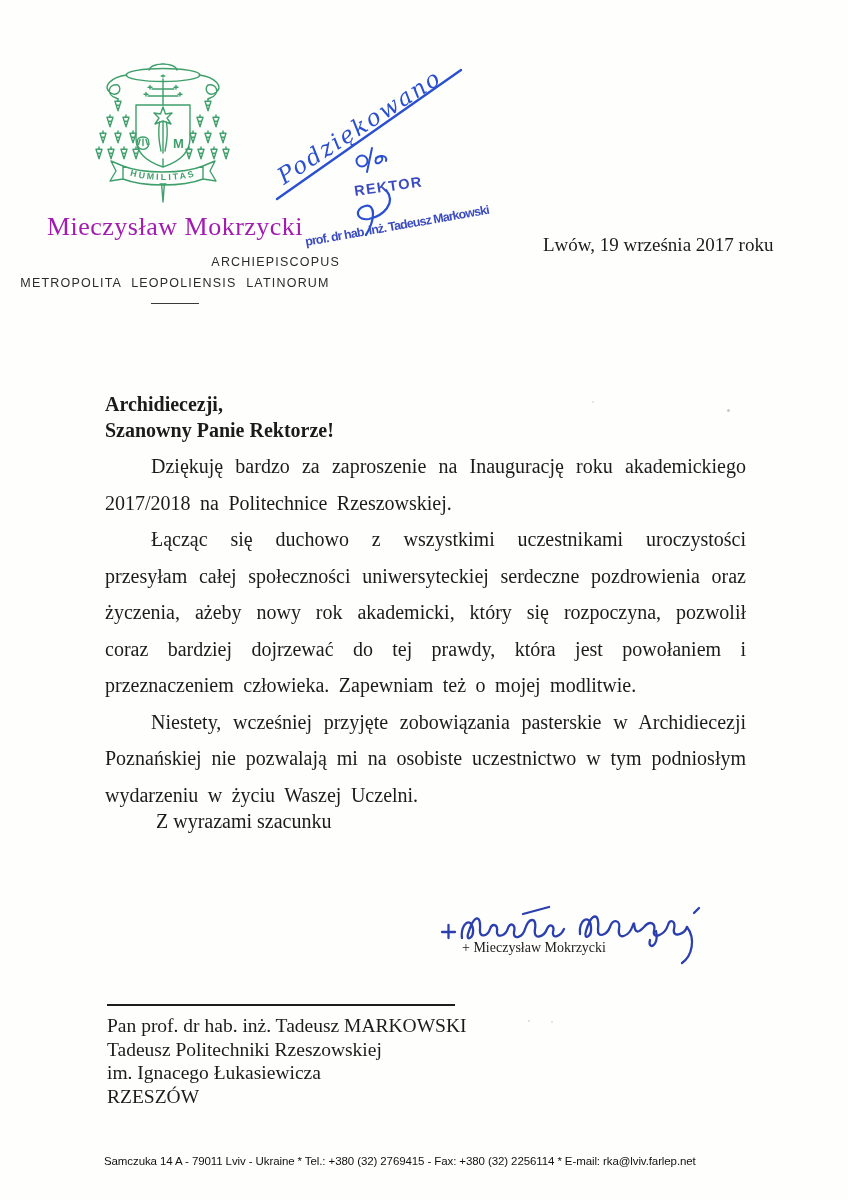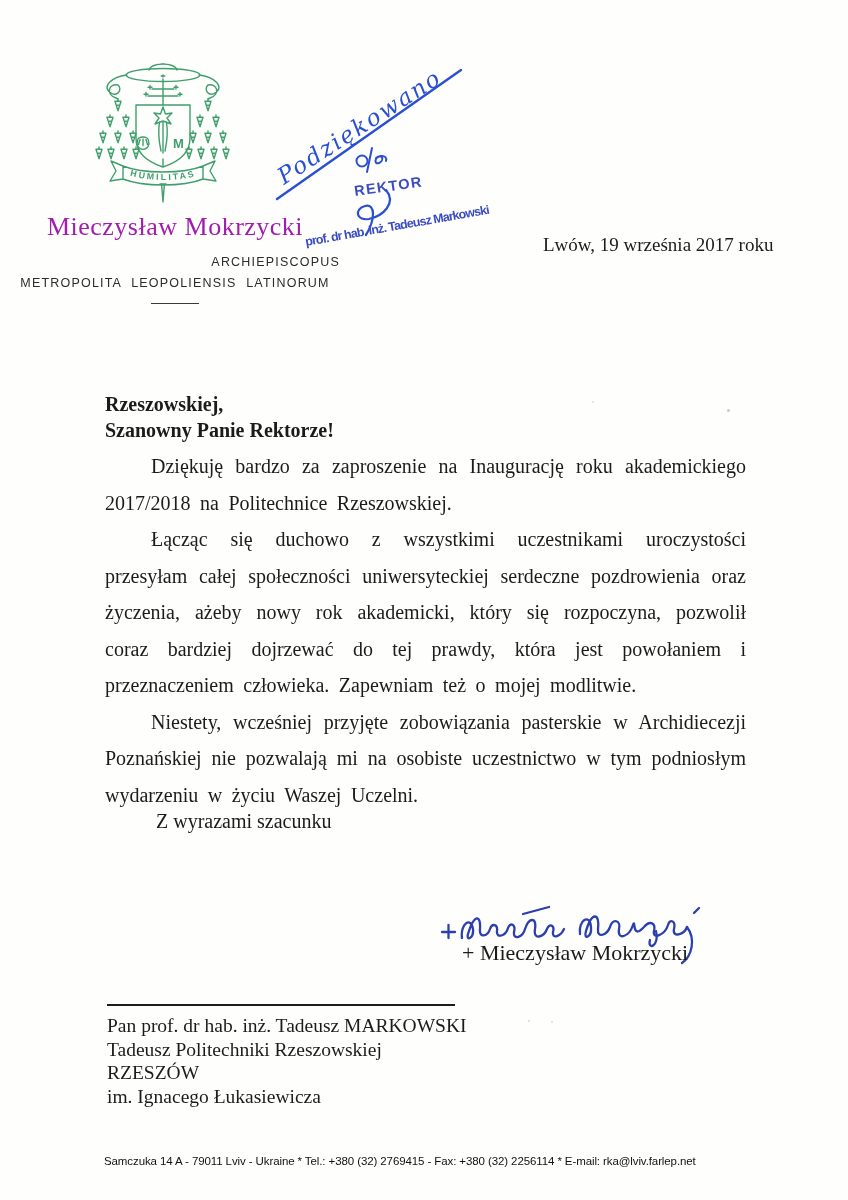--- a/index.html
+++ b/index.html
@@ -39,21 +39,21 @@
   .salutation{font-weight:bold; font-size:20px; line-height:26px;}
   .body-block p{
     margin:0; font-size:20px; line-height:36.5px; text-align:justify;
     text-indent:46px; word-spacing:4.5px;
   }
   .body-block p.first{margin-top:5px;}
   .closing{position:absolute; left:156px; top:810px; font-size:20px;}
   
   .signature-svg{position:absolute; left:428px; top:884px; width:300px; height:86px;}
   .sig{stroke:#2b3fae; stroke-width:2.3; fill:none; stroke-linecap:round; stroke-linejoin:round;}
-  .printed-name{position:absolute; left:462px; top:940px; font-size:22px;}
+  .printed-name{position:absolute; left:462px; top:940px; font-size:14px;}
   
   .recipient{position:absolute; left:107px; top:1004px; width:380px;}
   .recipient-rule{width:348px; border-top:2px solid #1d1d1d; margin-bottom:8px;}
   .recipient div{font-size:19.5px; line-height:23.5px;}
   
   .footer{
     position:absolute; left:104px; top:1155px; width:660px; white-space:nowrap;
     font-family:"Liberation Sans",sans-serif; font-size:11.5px; letter-spacing:-0.1px; color:#111;
   }
   
@@ -161,21 +161,21 @@
     <text class="stamp-txt" x="85" y="138" font-size="14.5" letter-spacing="2.5" textLength="70" transform="rotate(-8 85 138)">REKTOR</text>
 
     <path class="ink" stroke-width="2.2" d="M116,132 C127,145 113,158 99,161 C86,163 84,151 95,148 C106,145 105,162 96,177"></path>
 
     <text class="stamp-txt" x="36" y="188" font-size="12.5" textLength="187" transform="rotate(-10 36 188)">prof. dr hab. inż. Tadeusz Markowski</text>
   </svg>
 
   <div class="date-line">Lwów, 19 września 2017 roku</div>
 
   <div class="body-block">
-    <div class="salutation">Rzeszowskiej,</div>
+    <div class="salutation">Archidiecezji,</div>
     <div class="salutation">Szanowny Panie Rektorze!</div>
     <p class="first">Dziękuję bardzo za zaproszenie na Inaugurację roku akademickiego 2017/2018 na Politechnice Rzeszowskiej.</p>
     <p>Łącząc się duchowo z wszystkimi uczestnikami uroczystości przesyłam całej społeczności uniwersyteckiej serdeczne pozdrowienia oraz życzenia, ażeby nowy rok akademicki, który się rozpoczyna, pozwolił coraz bardziej dojrzewać do tej prawdy, która jest powołaniem i przeznaczeniem człowieka. Zapewniam też o mojej modlitwie.</p>
     <p>Niestety, wcześniej przyjęte zobowiązania pasterskie w Archidiecezji Poznańskiej nie pozwalają mi na osobiste uczestnictwo w tym podniosłym wydarzeniu w życiu Waszej Uczelni.</p>
   </div>
 
   <div class="closing">Z wyrazami szacunku</div>
 
   <svg class="signature-svg" viewBox="0 0 300 86" role="img" aria-label="+ Mieczysław Mokrzycki">
     <g class="sig">
@@ -192,22 +192,22 @@
 
       <path d="M259,43 C268,55 264,72 254,79 M266,29 l5,-5"></path>
     </g>
   </svg>
   <div class="printed-name">+ Mieczysław Mokrzycki</div>
 
   <div class="recipient">
     <div class="recipient-rule"></div>
     <div>Pan prof. dr hab. inż. Tadeusz MARKOWSKI</div>
     <div>Tadeusz Politechniki Rzeszowskiej</div>
+    <div>im. Ignacego Łukasiewicza</div>
     <div>RZESZÓW</div>
-    <div>im. Ignacego Łukasiewicza</div>
   </div>
 
   <div class="footer">Samczuka 14 A - 79011 Lviv - Ukraine * Tel.: +380 (32) 2769415 - Fax: +380 (32) 2256114 * E-mail: rka@lviv.farlep.net</div>
 
   <div class="speck" style="left:727px;top:409px;width:3px;height:3px;"></div>
   <div class="speck" style="left:592px;top:401px;width:2px;height:2px;background:#dedede;"></div>
   <div class="speck" style="left:528px;top:1020px;width:2px;height:2px;background:#d6d6d6;"></div>
   <div class="speck" style="left:551px;top:1021px;width:2px;height:2px;background:#dcdcdc;"></div>
 </div>
 

